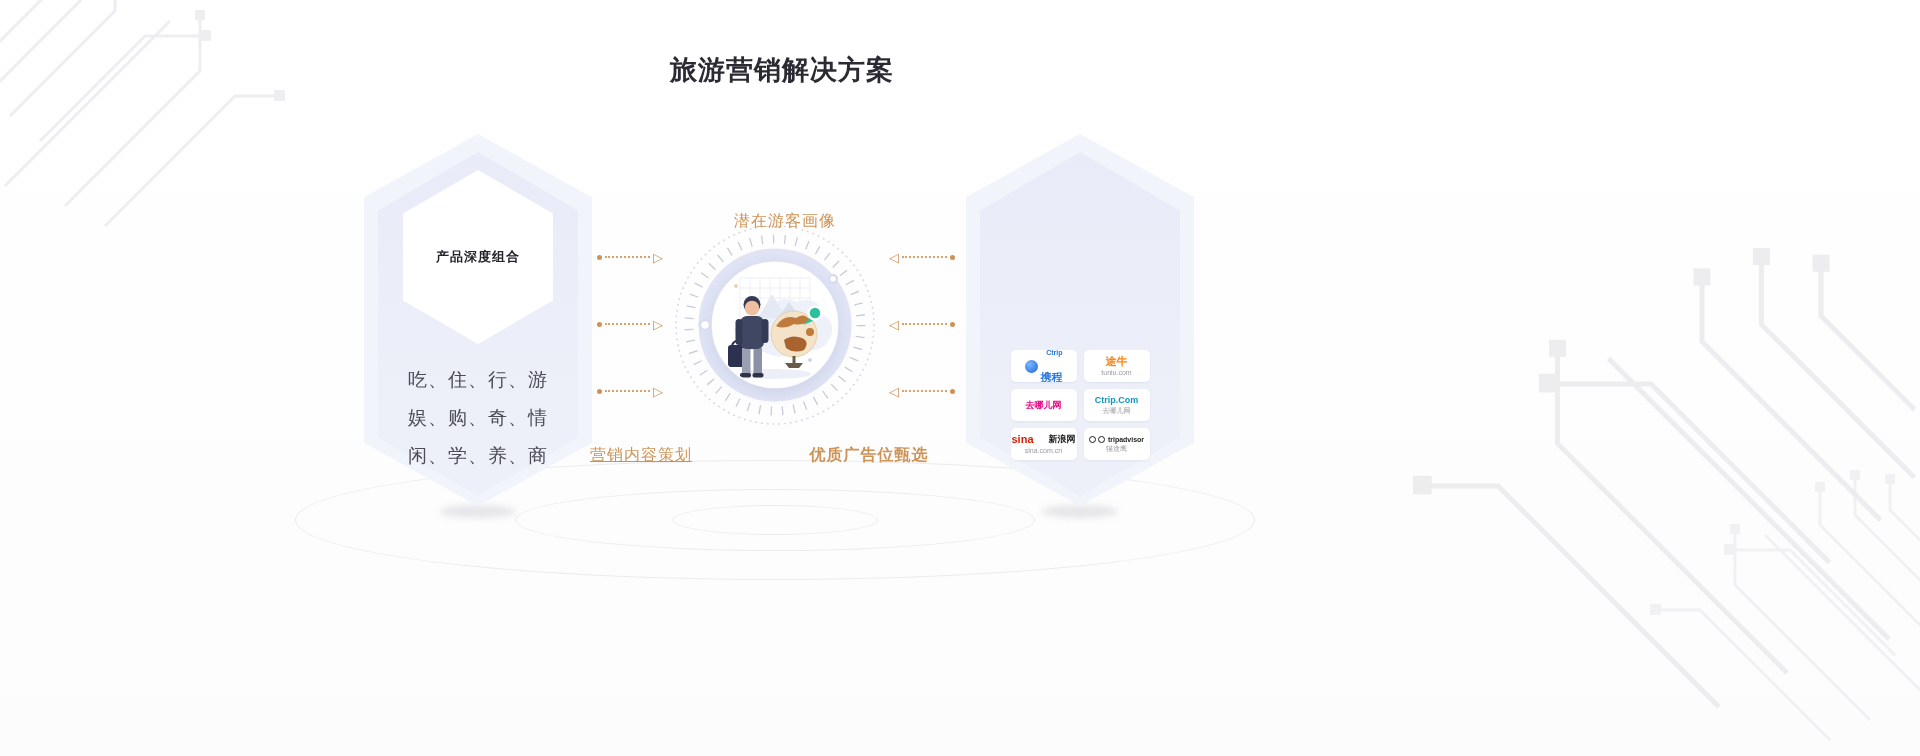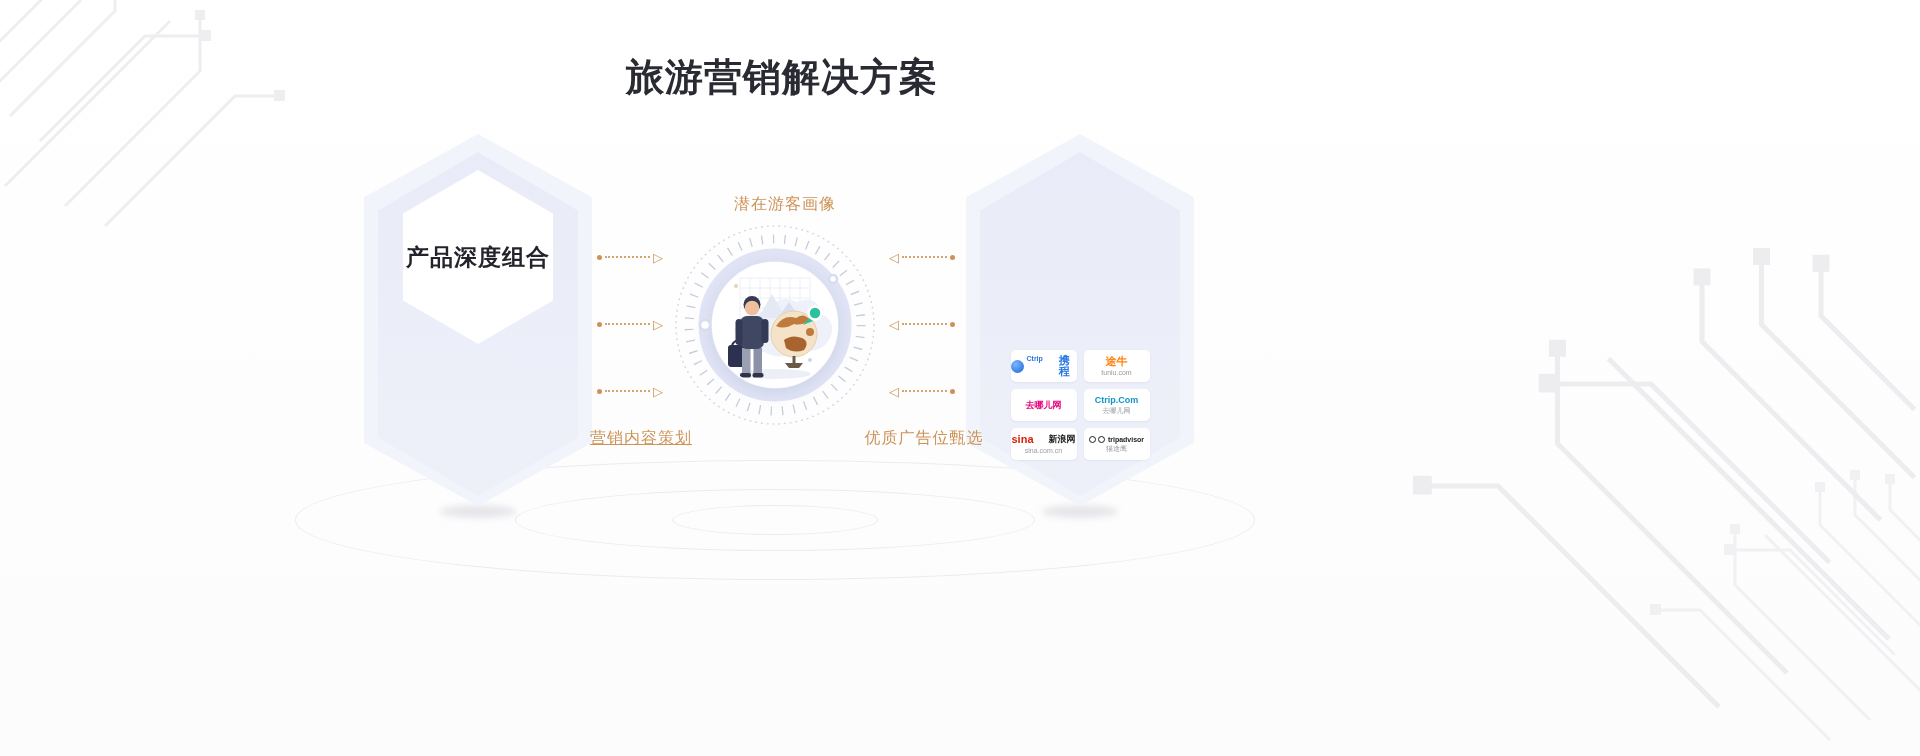--- a/index.html
+++ b/index.html
@@ -9,21 +9,21 @@
            background:linear-gradient(180deg,#ffffff 0%,#fcfcfd 100%); overflow:hidden; }
 
   
   .bg-pat { position:absolute; color:#ececef; pointer-events:none; }
   .bg-pat.p1 { left:-30px; top:-44px; width:330px; height:300px; opacity:.85; }
   .bg-pat.p2 { left:1398px; top:248px; width:540px; height:510px; transform:scaleX(-1); opacity:.9; }
   .bg-pat.p3 { left:1640px; top:470px; width:320px; height:300px; transform:scaleX(-1); opacity:.7; }
 
   
   .page-title { position:absolute; left:482px; top:52px; width:600px; text-align:center;
-                font-size:38px; font-weight:700; color:#2a2a33; letter-spacing:1px; }
+                font-size:27px; font-weight:700; color:#2a2a33; letter-spacing:1px; }
   .page-subtitle { position:absolute; left:482px; top:104px; width:600px; text-align:center;
                    font-size:20px; color:#41414a; letter-spacing:1px; }
 
   
   .ring { position:absolute; border:1px solid #ececef; border-radius:50%; }
   .ring1 { left:295px; top:460px; width:960px; height:120px; }
   .ring2 { left:515px; top:489px; width:520px; height:62px; }
   .ring3 { left:672px; top:505px; width:206px; height:30px; }
   .hex-shadow { position:absolute; width:76px; height:13px; border-radius:50%;
                 background:#e6e6ea; filter:blur(3px); }
@@ -35,48 +35,48 @@
   .left-panel { left:378px; top:152px; }
   .right-panel { left:980px; top:152px; }
   .hex-halo { position:absolute; left:-14px; top:-18px; width:228px; height:372px; background:#f2f4fb;
               clip-path:polygon(50% 0,100% 17%,100% 83%,50% 100%,0 83%,0 17%); }
   .hex-body { position:absolute; inset:0; background:linear-gradient(180deg,#e9ecf8,#eef0f9);
               clip-path:polygon(50% 0,100% 17%,100% 83%,50% 100%,0 83%,0 17%); }
   .hex-white { position:absolute; left:25px; top:18px; width:150px; height:174px; background:#ffffff;
                clip-path:polygon(50% 0,100% 25%,100% 75%,50% 100%,0 75%,0 25%);
                display:flex; align-items:center; justify-content:center;
                filter:drop-shadow(0 8px 12px rgba(120,130,185,.22)); }
-  .hex-title { font-size:23px; font-weight:700; color:#23232b; letter-spacing:1px; }
+  .hex-title { font-size:13px; font-weight:700; color:#23232b; letter-spacing:1px; }
   .hex-list { position:absolute; left:0; top:215px; width:100%; text-align:center;
               font-size:19px; color:#4c4c58; }
   .hex-list p { margin:0 0 12px; letter-spacing:1px; }
 
   
   .logo-grid { position:absolute; left:29px; top:198px; width:142px; display:grid;
                grid-template-columns:repeat(2,66px); gap:7px; justify-content:center; }
   .logo-card { height:32px; background:#fff; border-radius:5px; display:flex; flex-direction:column;
                align-items:center; justify-content:center; overflow:hidden; line-height:1;
                box-shadow:0 1px 2px rgba(130,140,185,.12); }
   .logo-row { display:flex; align-items:center; gap:3px; }
-  .logo-stack { display:flex; flex-direction:row; align-items:flex-start; gap:16px; }
+  .logo-stack { display:flex; flex-direction:column; align-items:flex-end; gap:16px; }
   .logo-main { font-size:11px; font-weight:700; }
   .logo-main.small { font-size:9px; }
   .logo-tiny { font-size:7px; font-weight:700; }
   .logo-sub { font-size:7px; color:#9a9aa2; margin-top:2px; }
   .logo-sub:empty { display:none; }
   .ctrip-icon { width:13px; height:13px; border-radius:50%; flex:none;
                 background:radial-gradient(circle at 35% 32%,#7ab8ff,#1e63d6); }
   .owl-icon { display:inline-flex; gap:2px; }
   .owl-icon i { width:7px; height:7px; border:1.6px solid #1c1c1c; border-radius:50%; display:inline-block; }
 
   
-  .flow-label { position:absolute; width:200px; text-align:center; font-size:16px; color:#cd9357; letter-spacing:1px; }
+  .flow-label { position:absolute; width:200px; text-align:center; font-size:16px; color:#cd9357; letter-spacing:1px;margin-top:17px; }
   .fl-top { left:685px; top:194px; }
   .fl-bl  { left:541px; top:428px;text-decoration:underline; }
-  .fl-br  { left:824px; top:428px; }
+  .fl-br  { left:769px; top:428px;font-weight:bold; }
   .arrow-row { position:absolute; display:flex; align-items:center; width:66px; height:16px; }
   .arrow-row.al { left:597px; } .arrow-row.ar { left:889px; }
   .r1 { top:249px; } .r2 { top:316px; } .r3 { top:383px; }
   .a-dot { width:5px; height:5px; border-radius:50%; background:#cf9254; flex:none; }
   .a-line { flex:1; border-top:2px dotted #d8a26b; margin:0 3px; height:0; }
   .a-tri { color:#cf9254; font-size:13px; line-height:1; flex:none; }
 
   
   .dial { position:absolute; left:672px; top:222px; width:206px; height:206px; }
   .c-dotted { fill:none; stroke:#d6d9e4; stroke-width:1.6; stroke-dasharray:0.6 5.2; stroke-linecap:round; }
@@ -134,20 +134,25 @@
   
   <h1 class="page-title">旅游营销解决方案</h1>
 
   
   <div class="hex-panel left-panel">
     <div class="hex-halo"></div>
     <div class="hex-body"></div>
     <div class="hex-white">
       <span class="hex-title">产品深度组合</span>
     </div>
+    <div class="hex-list">
+      <p>吃、住、行、游</p>
+      <p>娱、购、奇、情</p>
+      <p>闲、学、养、商</p>
+    </div>
   </div>
 
   
   <div class="hex-panel right-panel">
     <div class="hex-halo"></div>
     <div class="hex-body"></div>
     <div class="logo-grid">
       <div class="logo-card">
         <span class="logo-row">
           <span class="ctrip-icon"></span>

